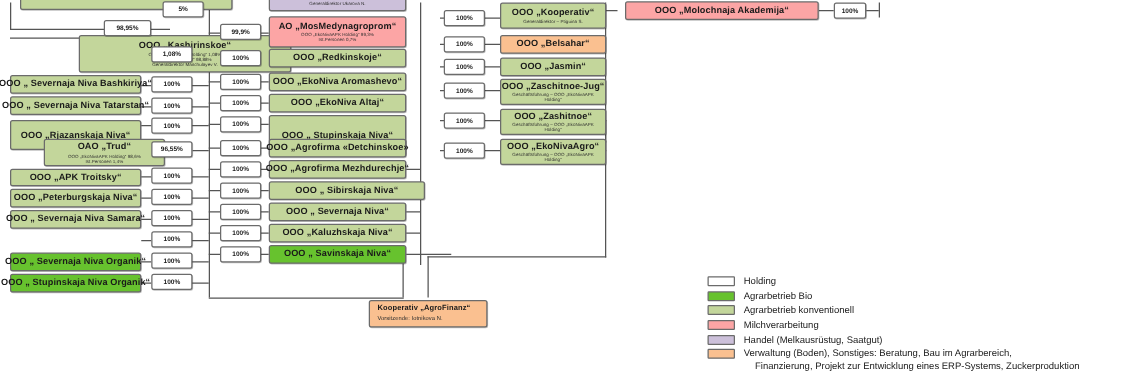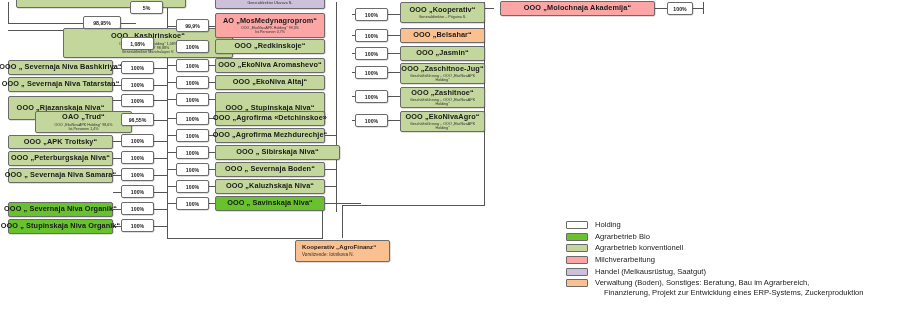--- a/index.html
+++ b/index.html
@@ -240,21 +240,21 @@
   <div class="box c-conv" style="left:215px;top:111px;width:110px;height:15px;">
     <div class="t1">OOO „Agrofirma «Detchinskoe»</div>
   </div>
   <div class="box c-conv" style="left:215px;top:128px;width:110px;height:15px;">
     <div class="t1">OOO „Agrofirma  Mezhdurechje“</div>
   </div>
   <div class="box c-conv" style="left:215px;top:145px;width:125px;height:15px;">
     <div class="t1">OOO „ Sibirskaja Niva“</div>
   </div>
   <div class="box c-conv" style="left:215px;top:162px;width:110px;height:15px;">
-    <div class="t1">OOO „ Severnaja Boden“</div>
+    <div class="t1">OOO „ Severnaja Niva“</div>
   </div>
   <div class="box c-conv" style="left:215px;top:179px;width:110px;height:15px;">
     <div class="t1">OOO „Kaluzhskaja Niva“</div>
   </div>
   <div class="box c-bio" style="left:215px;top:196px;width:110px;height:15px;">
     <div class="t1">OOO „ Savinskaja Niva“</div>
   </div>
 
   <div class="pct" style="left:355px;top:8px;width:33px;height:13px;">100%</div>
   <div class="pct" style="left:355px;top:29px;width:33px;height:13px;">100%</div>

